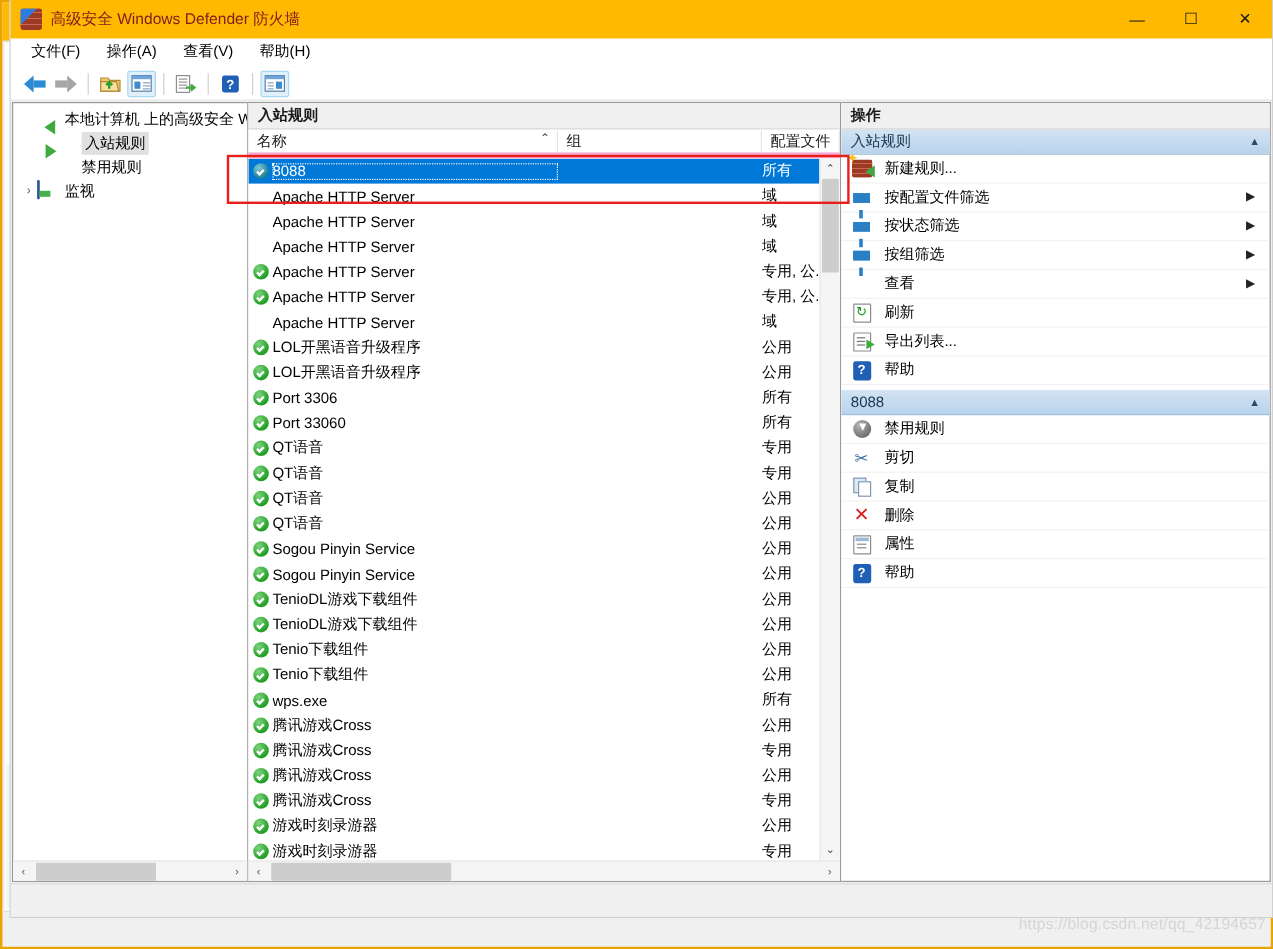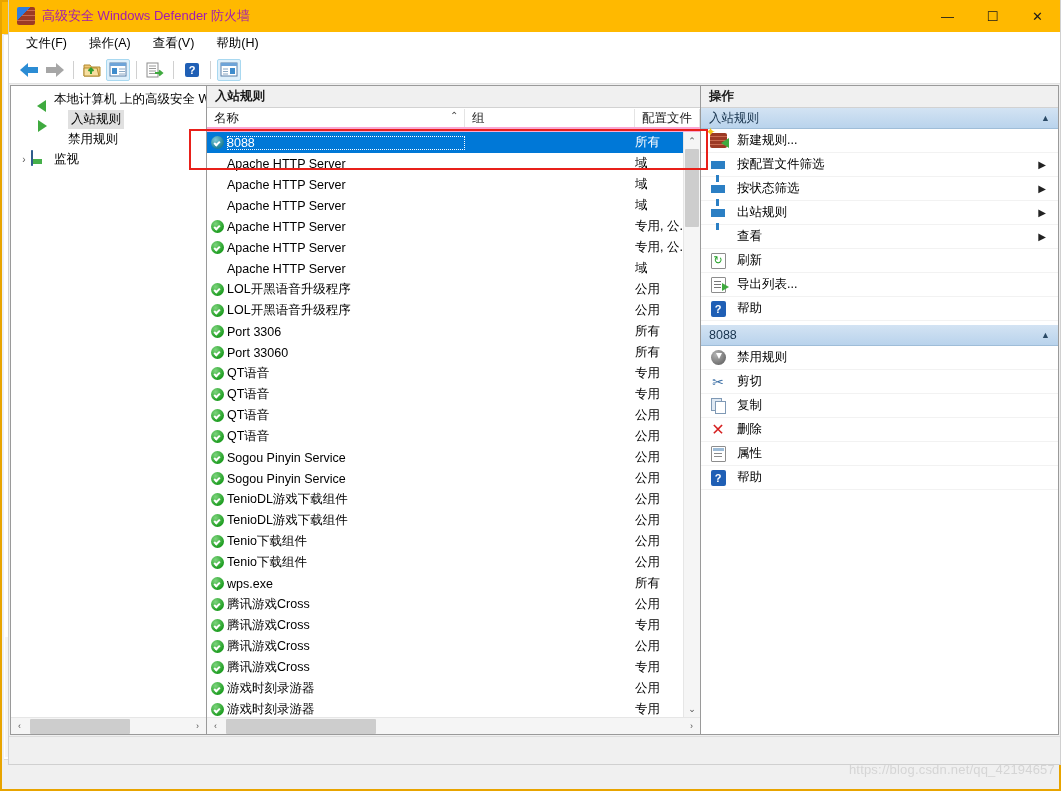--- a/index.html
+++ b/index.html
@@ -69,21 +69,21 @@
   }
   .fw-icon {
     width: 100%; height: 100%;
     background:
       linear-gradient(135deg, #2d7de0 0%, #2d7de0 38%, transparent 38%),
       repeating-linear-gradient(0deg, #9c3a25 0px, #9c3a25 4px, #c96a50 4px, #c96a50 5px),
       repeating-linear-gradient(90deg, #9c3a25 0px, #9c3a25 5px, #c96a50 5px, #c96a50 6px);
     border-radius: 2px;
   }
   #title-text {
-    font-size: 13px; color: #a21caf; font-weight: normal;
+    font-size: 13px; color: #7f1d1d; font-weight: normal;
     white-space: nowrap;
   }
   #win-buttons { margin-left: auto; display: flex; height: 32px; }
   .win-btn {
     width: 45px; height: 32px;
     display: flex; align-items: center; justify-content: center;
     font-size: 13px; color: #1b1b1b; cursor: default;
   }
 
   
@@ -862,21 +862,21 @@
             <span class="aicon">
               <span class="ic-filter"></span>
             </span>
             <span class="alabel">按状态筛选</span>
             <span class="submenu">▶</span>
           </div>
           <div class="act-item">
             <span class="aicon">
               <span class="ic-filter"></span>
             </span>
-            <span class="alabel">出站规则</span>
+            <span class="alabel">按组筛选</span>
             <span class="submenu">▶</span>
           </div>
           <div class="act-item noicon">
             <span class="alabel">查看</span>
             <span class="submenu">▶</span>
           </div>
           <div class="act-item">
             <span class="aicon">
               <span class="ic-refresh">↻</span>
             </span>

